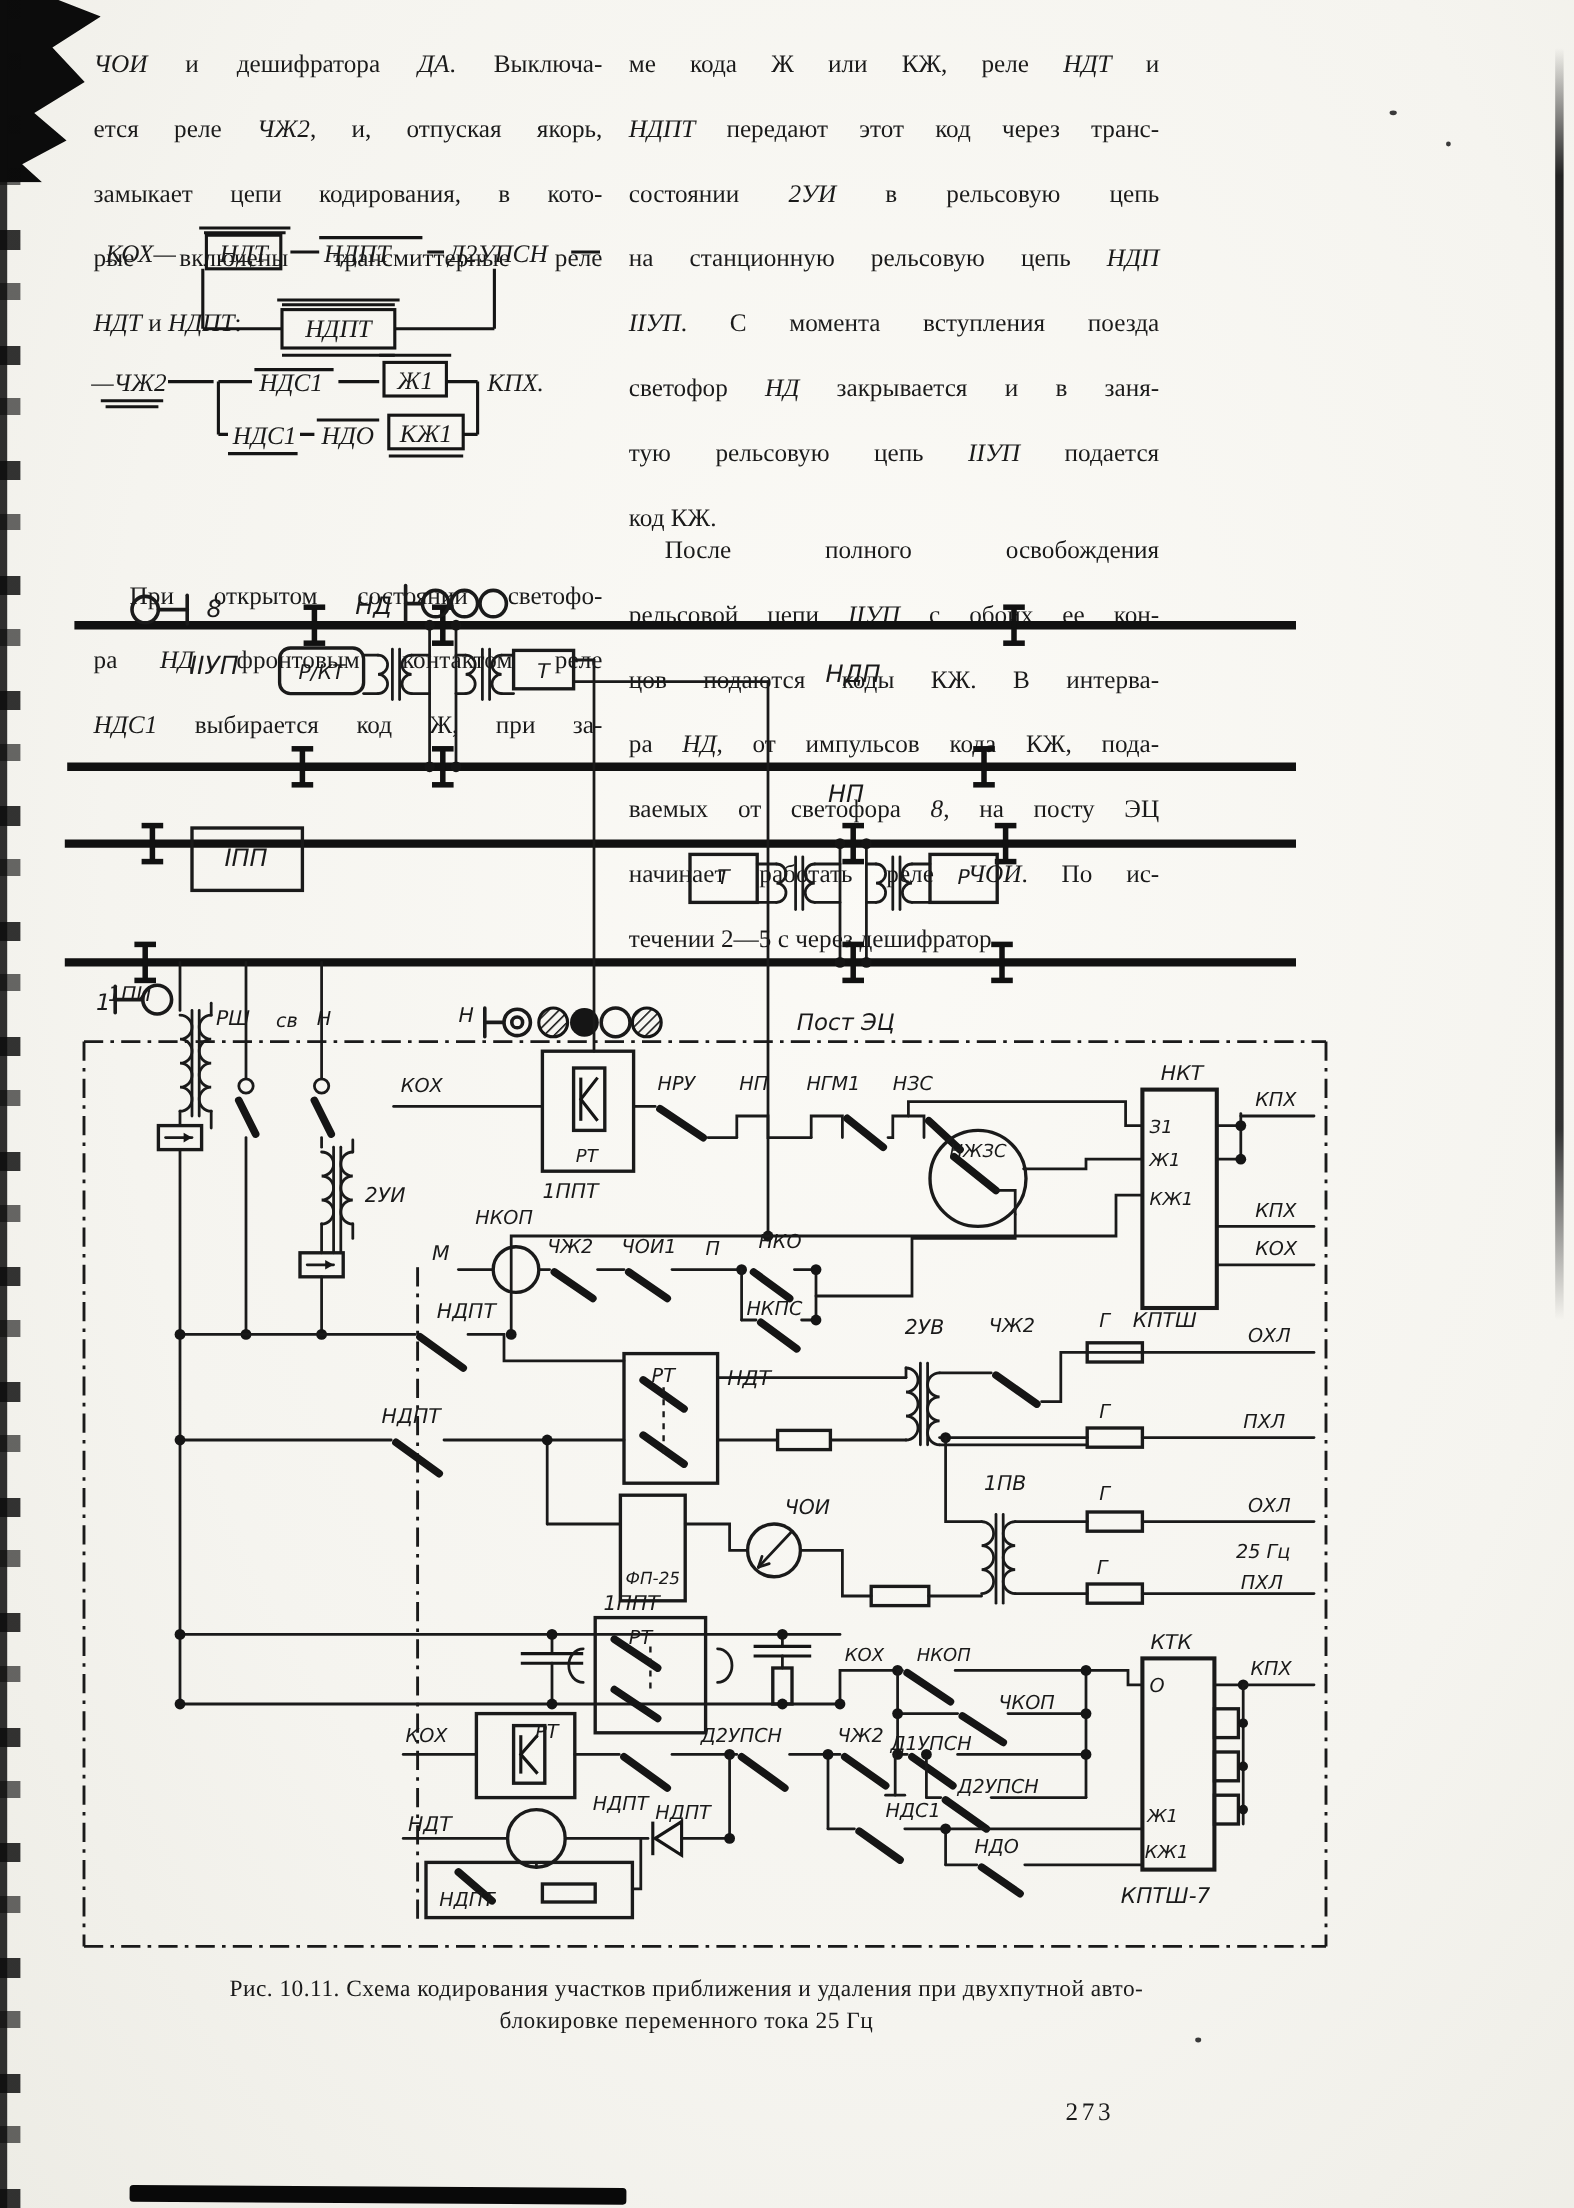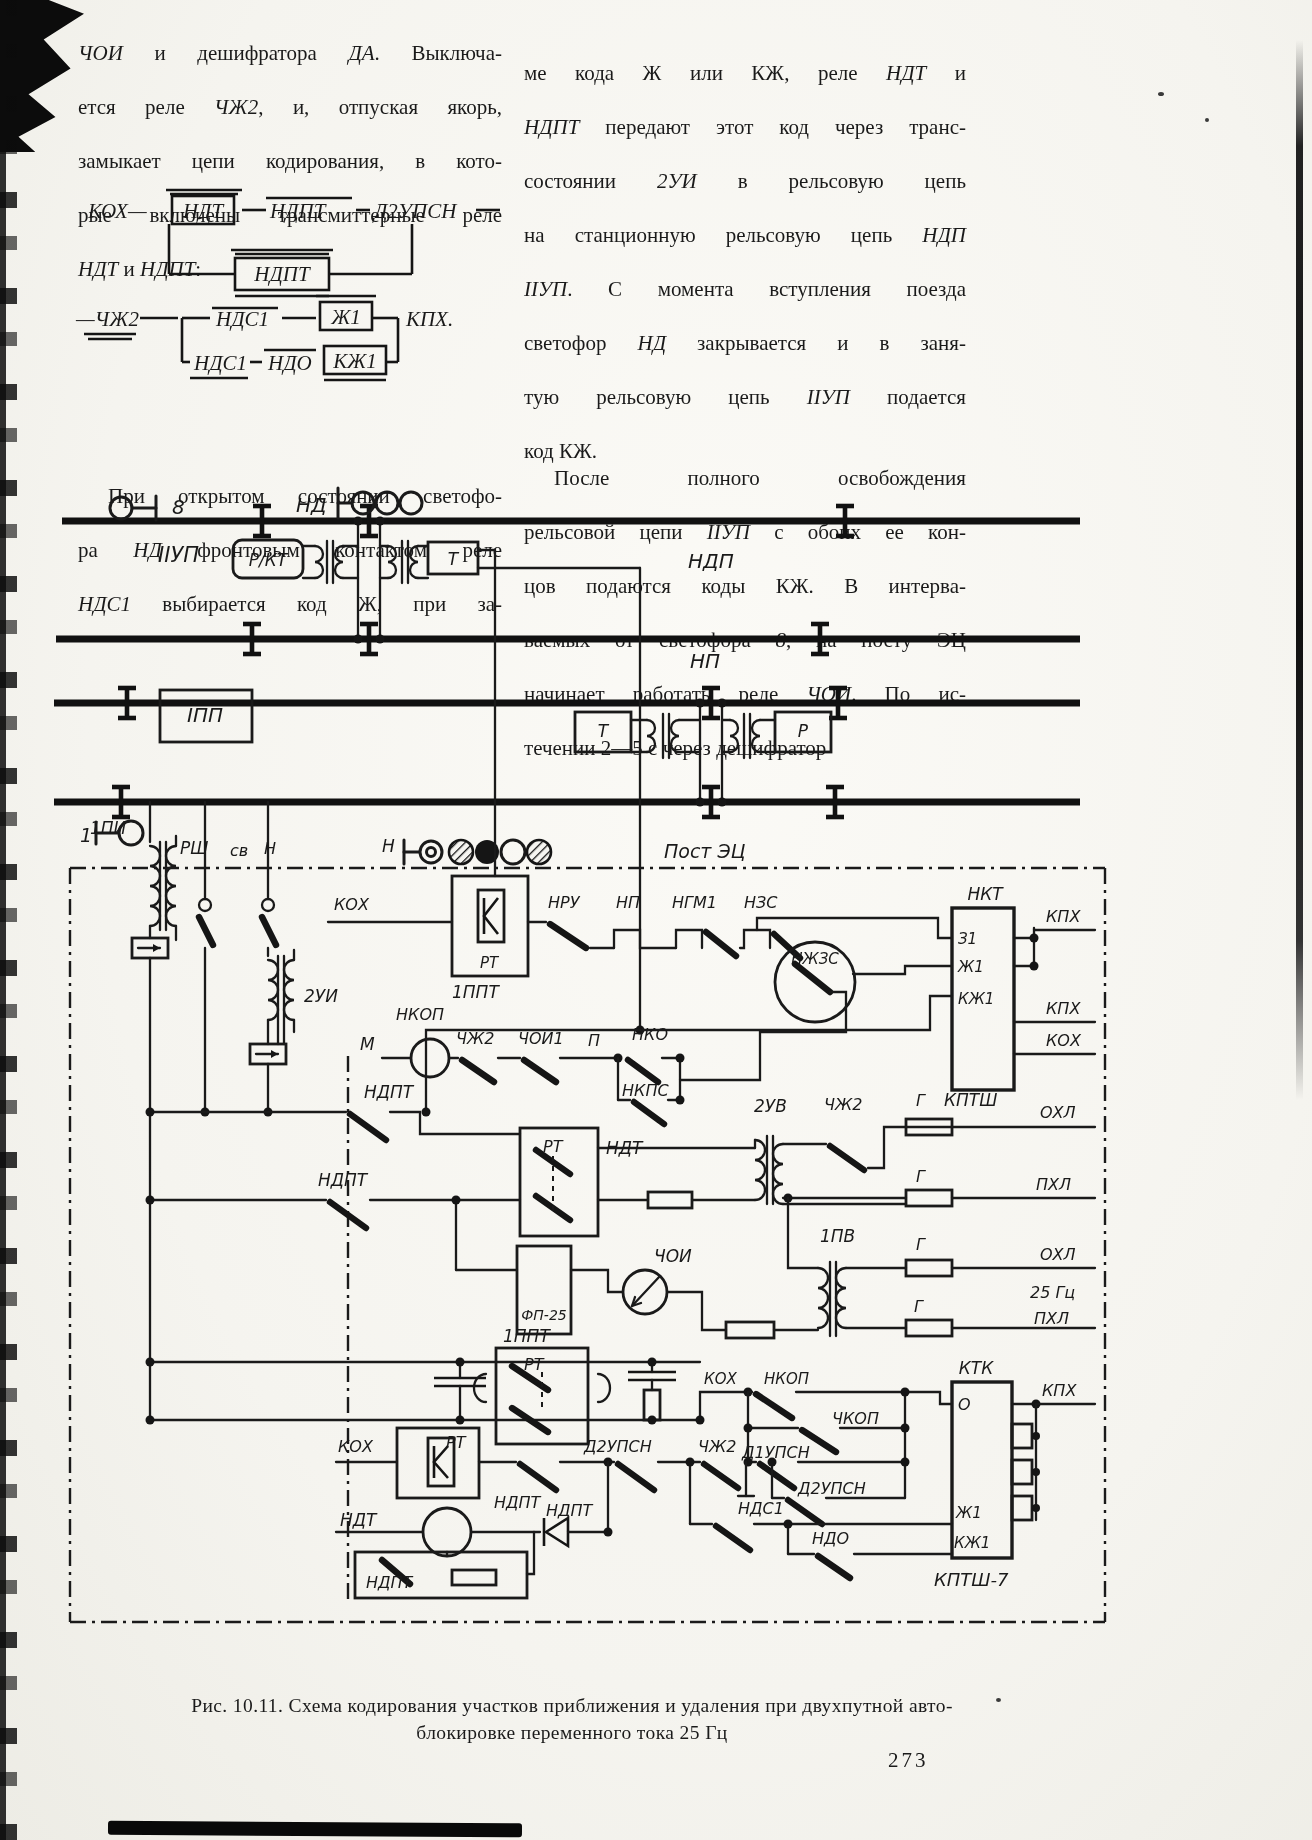--- a/index.html
+++ b/index.html
@@ -8,40 +8,40 @@
        font-family:"Liberation Serif", serif;color:#1a1a1a;}
   .col{position:absolute;font-size:21px;line-height:27px;}
   .col .tline{text-align:justify;white-space:nowrap;overflow:visible;}
   .col .tline{white-space:normal;}
   .tline{text-align:justify;}
   .tline::after{content:"";display:inline-block;width:100%;height:0;}
   .tline.last::after{width:0;}
   .para.indent .tline:first-child{text-indent:30px;}
   .it{font-style:italic;}
   #left-col{left:78px;top:40px;width:424px;}
-  #right-col{left:524px;top:40px;width:442px;margin-top:20px;}
+  #right-col{left:524px;top:40px;width:442px;}
   #left-para2{margin-top:200px;}
   svg text{fill:#1a1a1a;}
   #formula-svg{position:absolute;left:72px;top:186px;}
   #formula-svg text{font-family:"Liberation Serif",serif;font-style:italic;}
   #diagram-svg{position:absolute;left:0;top:0;}
   #diagram-svg text{font-family:"DejaVu Sans",sans-serif;font-style:italic;}
   .w{stroke:#1a1a1a;stroke-width:2.3;fill:none;stroke-linecap:round;}
   .w3{stroke:#1a1a1a;stroke-width:3;fill:none;stroke-linecap:round;}
   .rail{stroke:#111;stroke-width:7;fill:none;}
   .jnt{stroke:#111;stroke-width:4.6;fill:none;}
   .blade{stroke:#151515;stroke-width:6.4;fill:none;stroke-linecap:round;}
   .box{fill:none;stroke:#1a1a1a;stroke-width:2.8;}
   .box2{fill:none;stroke:#1a1a1a;stroke-width:3.4;}
   .dd{stroke:#1a1a1a;stroke-width:2.4;fill:none;stroke-dasharray:16 6 3 6;}
   .dsh{stroke:#1a1a1a;stroke-width:2;fill:none;stroke-dasharray:5 5;}
   .dot{fill:#151515;stroke:none;}
   .fl{stroke:#151515;stroke-width:2.6;fill:none;}
   .caption{position:absolute;left:62px;top:1644px;width:1020px;text-align:center;
-           font-size:19.5px;line-height:27px;letter-spacing:.4px;margin-top:48px;}
+           font-size:19.5px;line-height:27px;letter-spacing:.4px;}
   .pagenum{position:absolute;left:888px;top:1748px;font-size:21px;letter-spacing:3px;}
   .blob-tl{position:absolute;left:0;top:0;width:84px;height:152px;background:#0c0c0c;
            clip-path:polygon(0 0,58% 0,100% 9%,52% 26%,84% 45%,34% 62%,66% 77%,22% 90%,42% 100%,0 100%);}
   .edge-left{position:absolute;left:0;top:0;width:17px;height:1840px;opacity:.88;filter:blur(.6px);
      background:repeating-linear-gradient(to bottom,rgba(12,12,12,.95) 0 16px,rgba(12,12,12,0) 16px 44px,rgba(12,12,12,.7) 44px 58px,rgba(12,12,12,0) 58px 96px);}
   .edge-left2{position:absolute;left:0;top:0;width:6px;height:1840px;background:#0d0d0d;opacity:.85;}
   .edge-right{position:absolute;left:1296px;top:40px;width:7px;height:1060px;
      background:linear-gradient(to bottom,transparent,#222 10%,#101010 55%,#333 85%,transparent);}
   .bar-bottom{position:absolute;left:108px;top:1822px;width:414px;height:14px;background:#090909;border-radius:3px;transform:rotate(.35deg);}
   .speck{position:absolute;background:#3a3a3a;border-radius:50%;}
@@ -80,20 +80,21 @@
       <div class="tline"><span>на станционную рельсовую цепь </span><span class="it">НДП</span></div>
       <div class="tline"><span class="it">IIУП</span><span>. С момента вступления поезда</span></div>
       <div class="tline"><span>светофор </span><span class="it">НД</span><span> закрывается и в заня-</span></div>
       <div class="tline"><span>тую рельсовую цепь </span><span class="it">IIУП</span><span> подается</span></div>
       <div class="tline last"><span>код КЖ.</span></div>
     </div>
   <div class="para indent">
       <div class="tline"><span>После полного освобождения</span></div>
       <div class="tline"><span>рельсовой цепи </span><span class="it">IIУП</span><span> с обоих ее кон-</span></div>
       <div class="tline"><span>цов подаются коды КЖ. В интерва-</span></div>
+      <div class="tline"><span>ра </span><span class="it">НД</span><span>, от импульсов кода КЖ, пода-</span></div>
       <div class="tline"><span>ваемых от светофора </span><span class="it">8</span><span>, на посту ЭЦ</span></div>
       <div class="tline"><span>начинает работать реле </span><span class="it">ЧОИ</span><span>. По ис-</span></div>
       <div class="tline last"><span>течении 2—5 с через дешифратор</span></div>
     </div>
 </div>
 
 <svg id="formula-svg" width="470" height="205" viewBox="0 0 470 205">
   <g class="fl">
     <rect x="100" y="10" width="62" height="28"></rect>
     <line x1="94" y1="4" x2="170" y2="4"></line>

